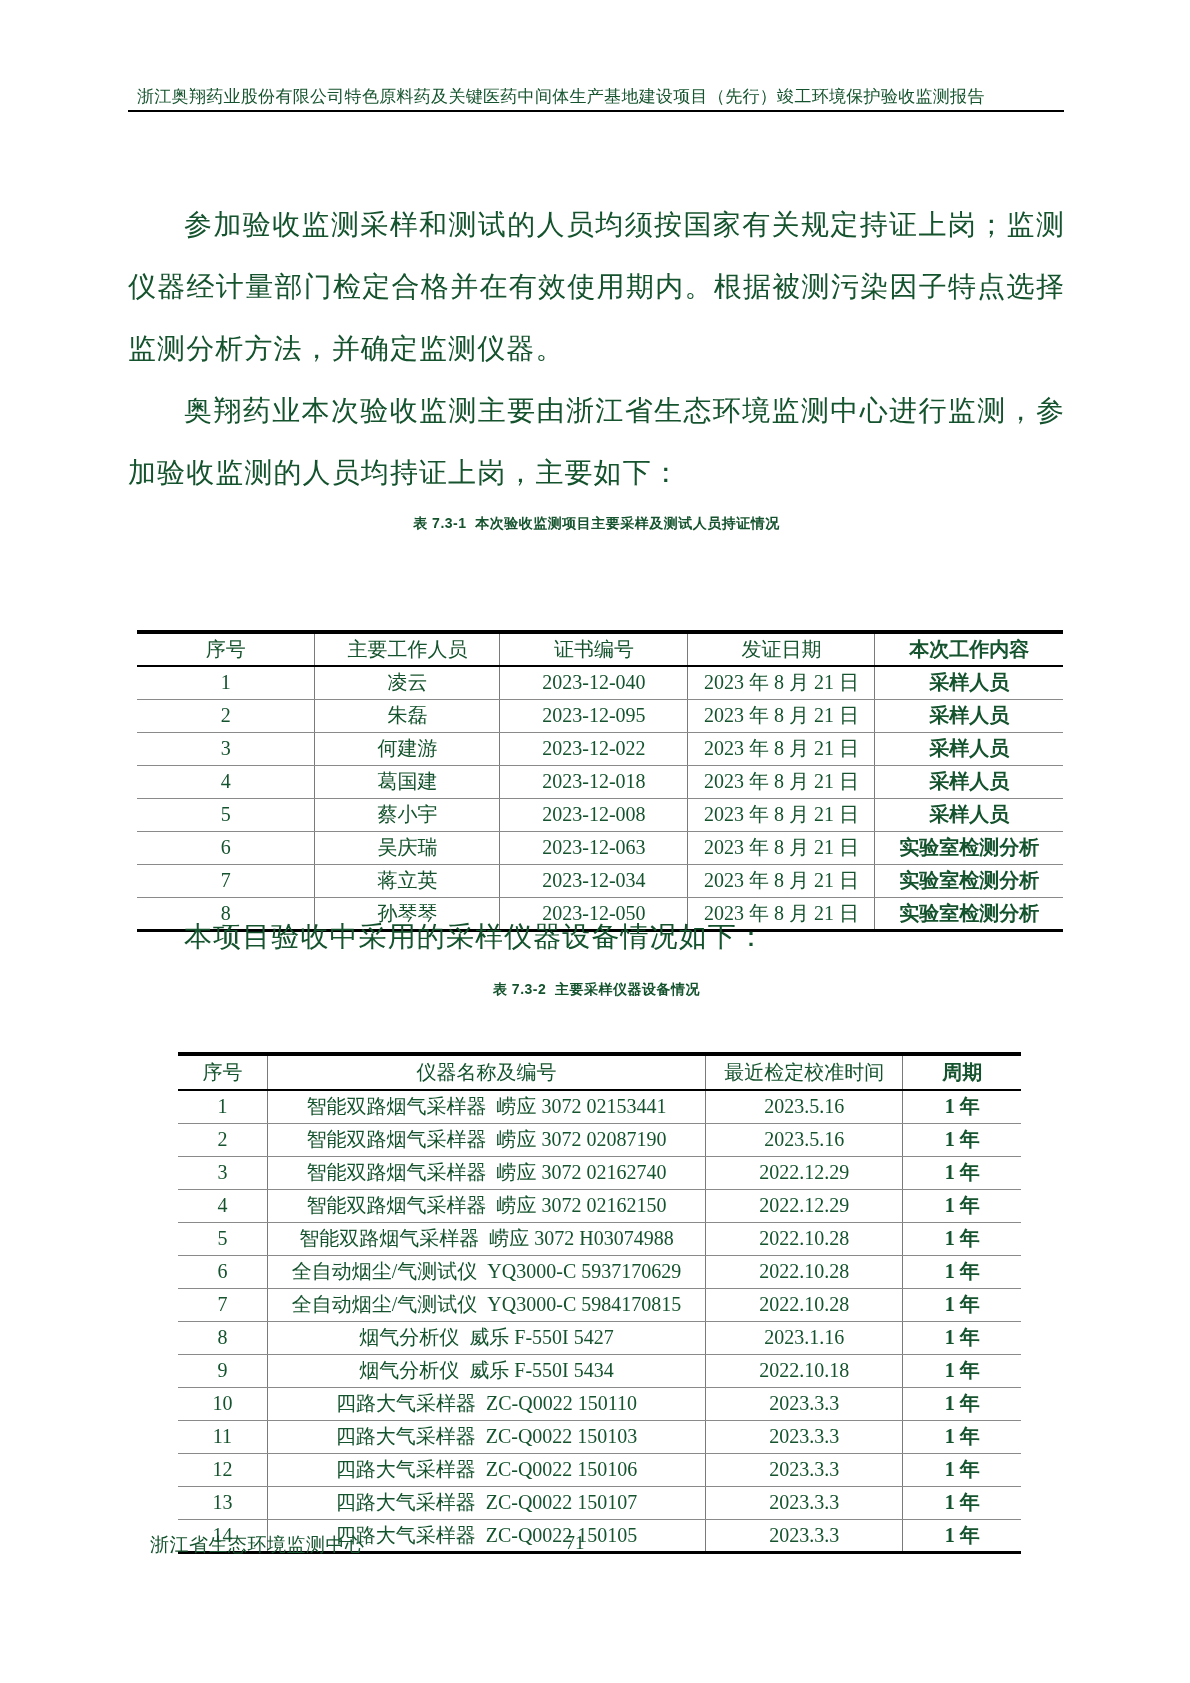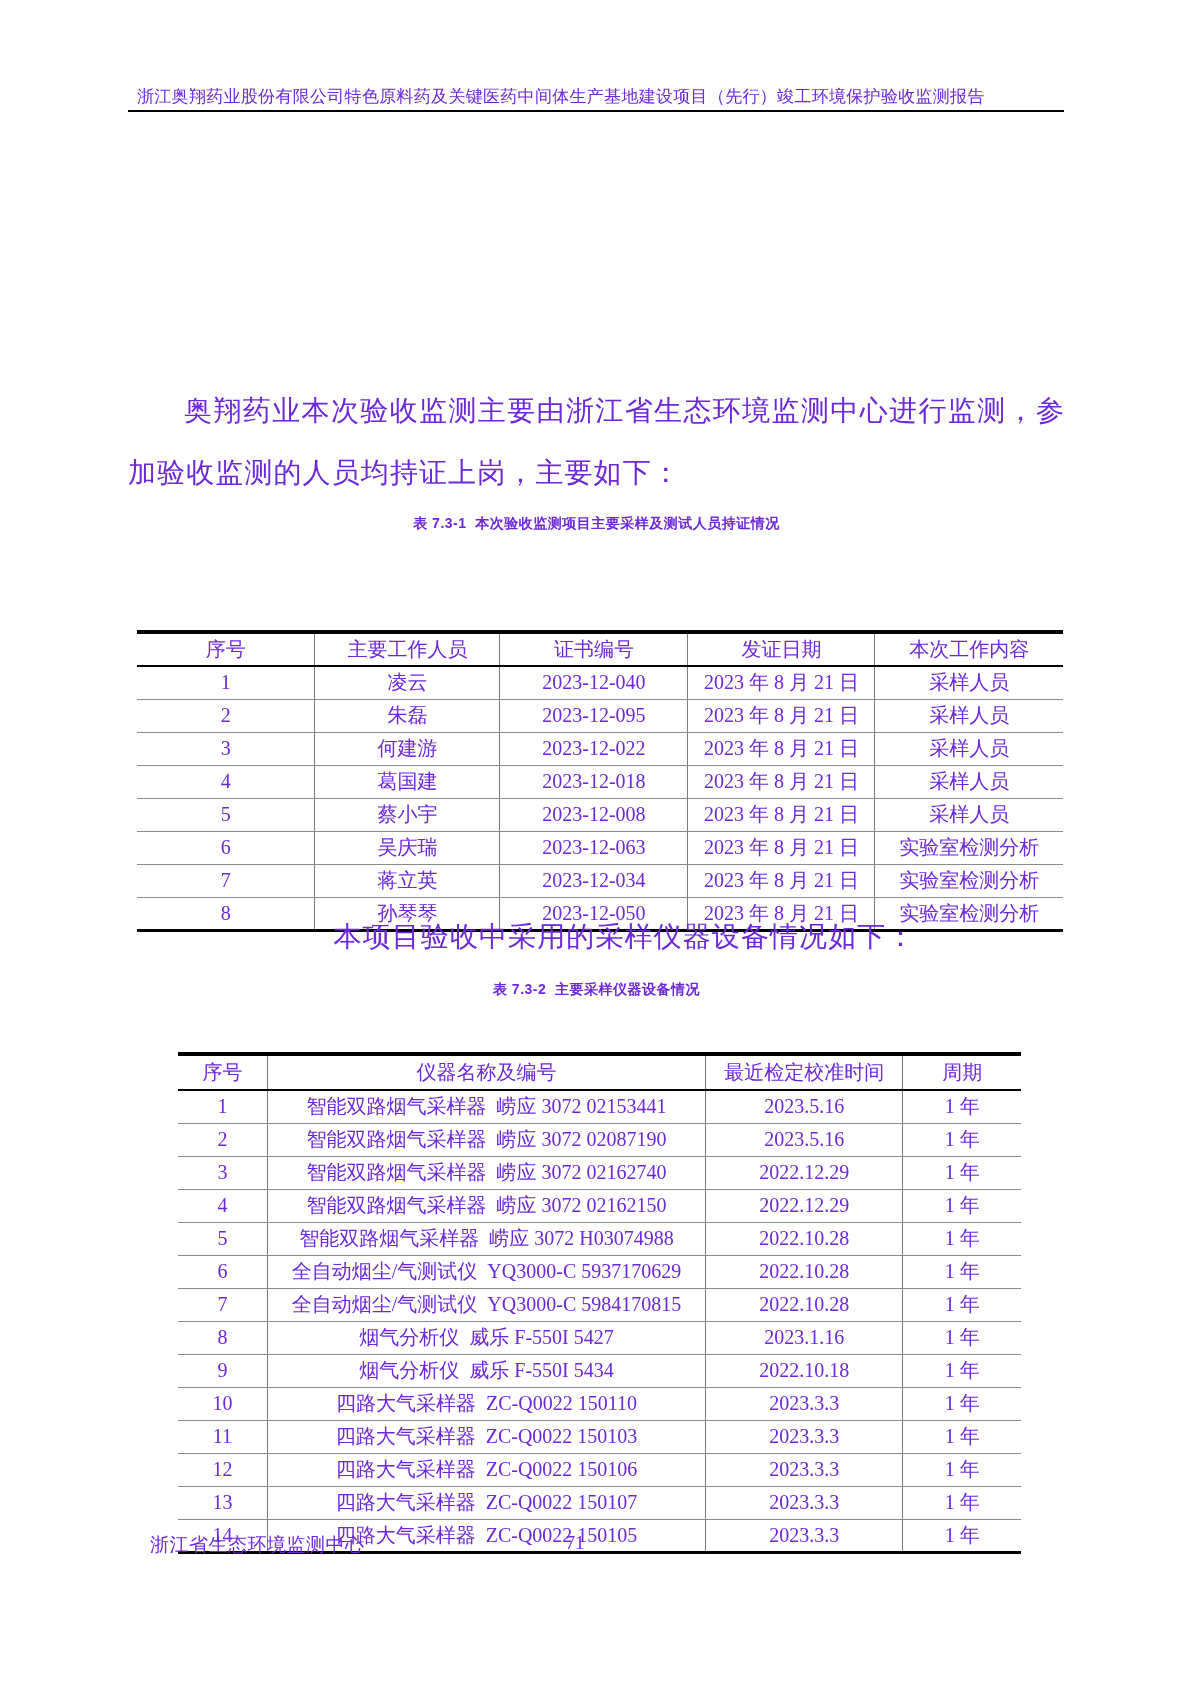--- a/index.html
+++ b/index.html
@@ -1,20 +1,20 @@
 <!DOCTYPE html>
 <html><head>
 <meta charset="utf-8">
 <style>
   html,body { margin:0; padding:0; background:#ffffff; }
   .page {
     position:relative;
     width:1190px; height:1683px;
     background:#ffffff;
-    color:#6d28d9;
+    color:#14532d;
     font-family:"Liberation Serif","DejaVu Serif",serif;
     overflow:hidden;
   }
   
   .doc-header-text {
     position:absolute; left:137px; top:85px;
     font-size:17px; letter-spacing:0.3px; white-space:nowrap;
   }
   .doc-header-rule {
     position:absolute; left:128px; top:110px;
@@ -24,21 +24,21 @@
   .section-title {
     position:absolute; left:128px; top:141px;
     margin:0;
     font-family:"Liberation Sans","DejaVu Sans",sans-serif;
     font-size:29px; font-weight:bold; letter-spacing:1px;
   }
   
   .para { position:absolute; left:128px; width:937px; font-size:28px; letter-spacing:1.1px; }
   .para .pline { line-height:62px; height:62px; white-space:nowrap; }
   .para .pline.fill { white-space:normal; text-align:justify; text-align-last:justify; }
-  .para .pline.indent { text-indent:2em;text-align:center; }
+  .para .pline.indent { text-indent:2em; }
   #para1 { top:194px; }
   #para2 { top:380px; }
   #para3 { top:912px; }
   #para3 .pline { line-height:50px; height:50px; }
   
   .tcaption {
     position:absolute; left:128px; width:937px;
     text-align:center;
     font-family:"Liberation Sans","DejaVu Sans",sans-serif;
     font-weight:bold; font-size:14px; letter-spacing:0.5px;
@@ -56,21 +56,21 @@
   }
   .doc-table th, .doc-table td {
     border-right:1px solid #7a7a7a;
     border-bottom:1px solid #8a8a8a;
     text-align:center; vertical-align:middle;
     font-weight:normal;
     padding:0 4px;
     white-space:pre;
     overflow:hidden;
   }
-  .doc-table th:last-child, .doc-table td:last-child { border-right:none; }
+  .doc-table th:last-child, .doc-table td:last-child { border-right:none;font-weight:bold; }
   .doc-table thead th { border-bottom:2px solid #000; }
   .doc-table tbody tr:last-child td { border-bottom:none; }
   #table1 { left:137px; top:586px; width:926px; }
   #table1 thead tr { height:34px; }
   #table1 tbody tr { height:33px; }
   #table2 { left:178px; top:1008px; width:843px; }
   #table2 thead tr { height:36px; }
   #table2 tbody tr { height:33px; }
   
   .footer-left {
@@ -84,20 +84,25 @@
 </style>
 </head>
 <body>
 
 <div class="page">
 
   <div class="doc-header-text">浙江奥翔药业股份有限公司特色原料药及关键医药中间体生产基地建设项目（先行）竣工环境保护验收监测报告</div>
   <div class="doc-header-rule"></div>
 
 
+  <div class="para" id="para1">
+    <div class="pline indent fill">参加验收监测采样和测试的人员均须按国家有关规定持证上岗；监测</div>
+    <div class="pline fill">仪器经计量部门检定合格并在有效使用期内。根据被测污染因子特点选择</div>
+    <div class="pline">监测分析方法，并确定监测仪器。</div>
+  </div>
 
   <div class="para" id="para2">
     <div class="pline indent fill">奥翔药业本次验收监测主要由浙江省生态环境监测中心进行监测，参</div>
     <div class="pline">加验收监测的人员均持证上岗，主要如下：</div>
   </div>
 
   <div class="tcaption" id="caption1">表 7.3-1  本次验收监测项目主要采样及测试人员持证情况</div>
 
   <table class="doc-table" id="table1">
     <colgroup>

